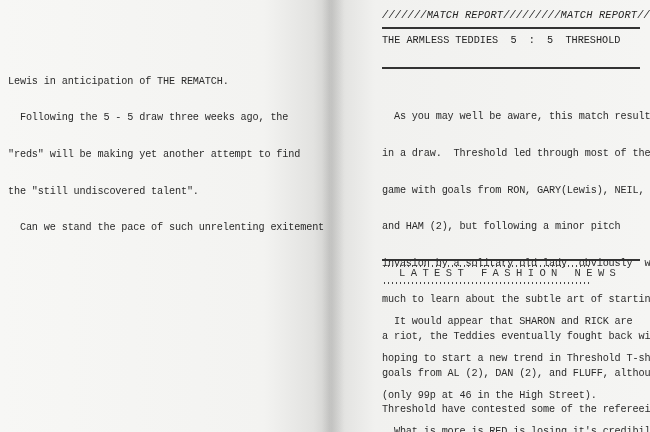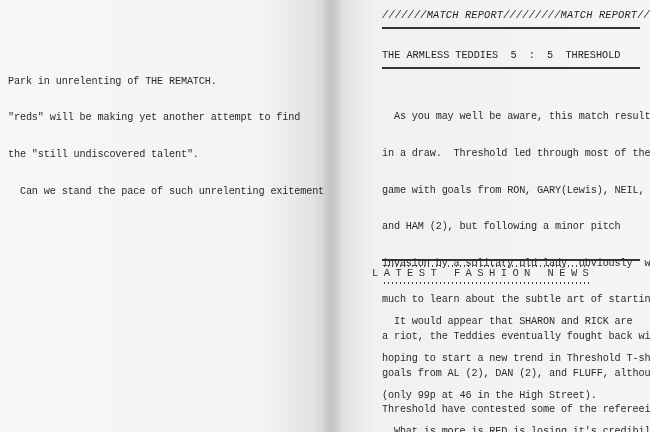--- a/index.html
+++ b/index.html
@@ -38,42 +38,43 @@
   .right-wrap { position: absolute; left: 37px; top: 0; width: 272px; }
   .banner {
     position: absolute; left: 15px; top: 9px;
     font-size: 10.3px; letter-spacing: 0.2px; white-space: pre;
     color: #222; font-style: italic;
   }
   .rule {
     position: absolute; height: 2px; background: #333;
   }
   .score-line {
-    position: absolute; left: 15px; top: 50px;
+    position: absolute; left: 15px; top: 35px;
     font-size: 10.2px; white-space: pre; color: #222;
   }
   .match-body { position: absolute; left: 15px; top: 87px; }
   .fashion-head {
-    position: absolute; left: 5px; top: 267px;
+    position: absolute; left: 32px; top: 267px;
     font-size: 10.5px; letter-spacing: 5.4px; white-space: pre; color: #333;
   }
   .dotted {
     position: absolute; left: 17px; width: 205px; height: 2px;
     background-image: repeating-linear-gradient(90deg, #444 0 1.5px, transparent 1.5px 4px);
   }
   .fashion-body { position: absolute; left: 15px; top: 292px; }
 </style>
 </head>
 <body>
 
 <div class="spread">
   <div class="page page-left">
     <div class="left-text typed">
       <div class="para">
-        <div>Park in unrelenting of THE REMATCH.</div>
+        <div>Lewis in anticipation of THE REMATCH.</div>
+        <div>  Following the 5 - 5 draw three weeks ago, the</div>
         <div>"reds" will be making yet another attempt to find</div>
         <div>the "still undiscovered talent".</div>
         <div>  Can we stand the pace of such unrelenting exitement ?</div>
       </div>
       <div class="gap-small"></div>
       <div class="para">
         
         
         
         

